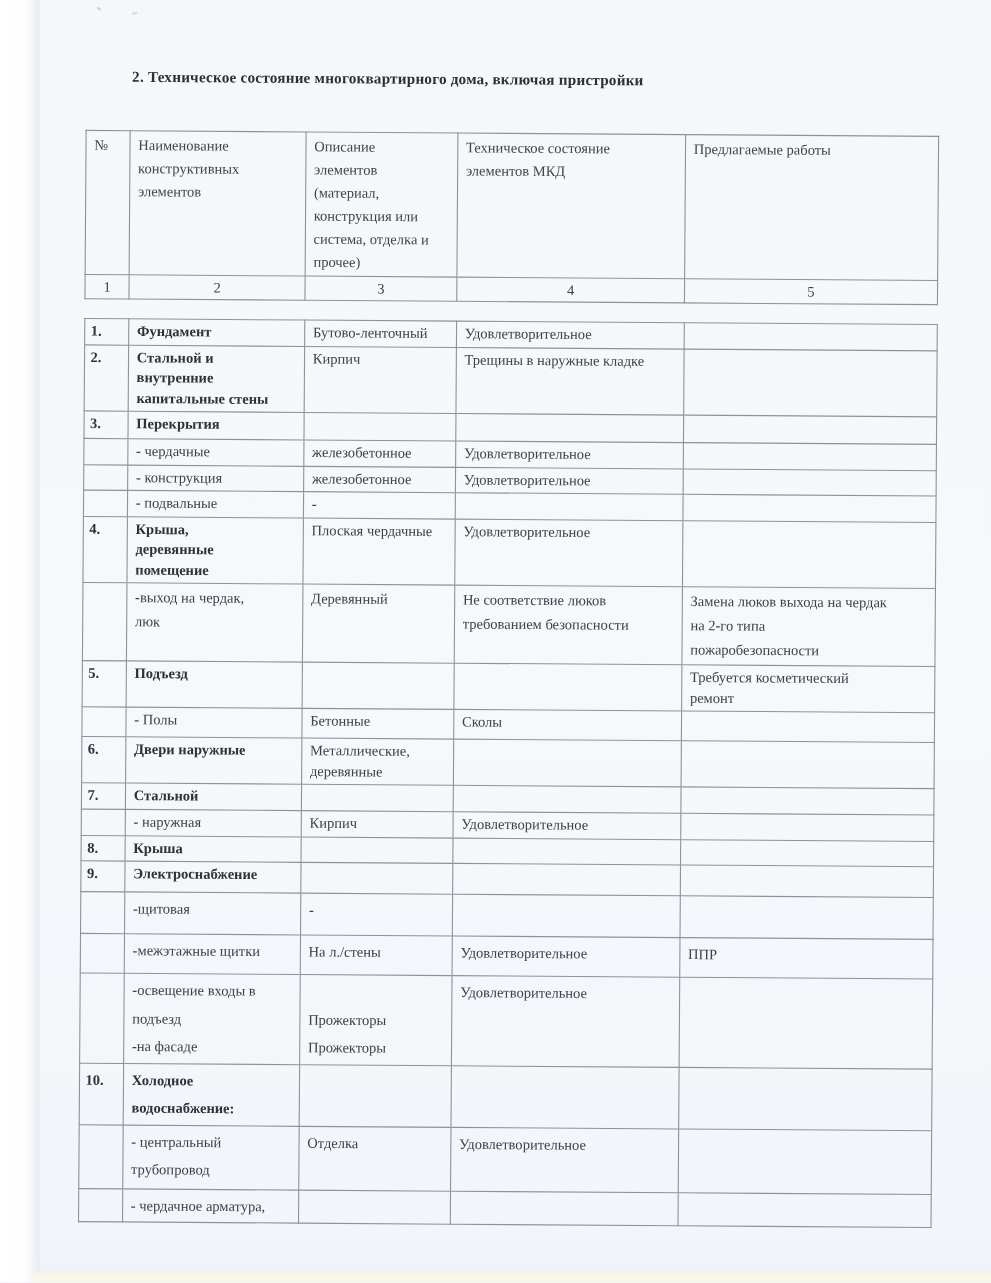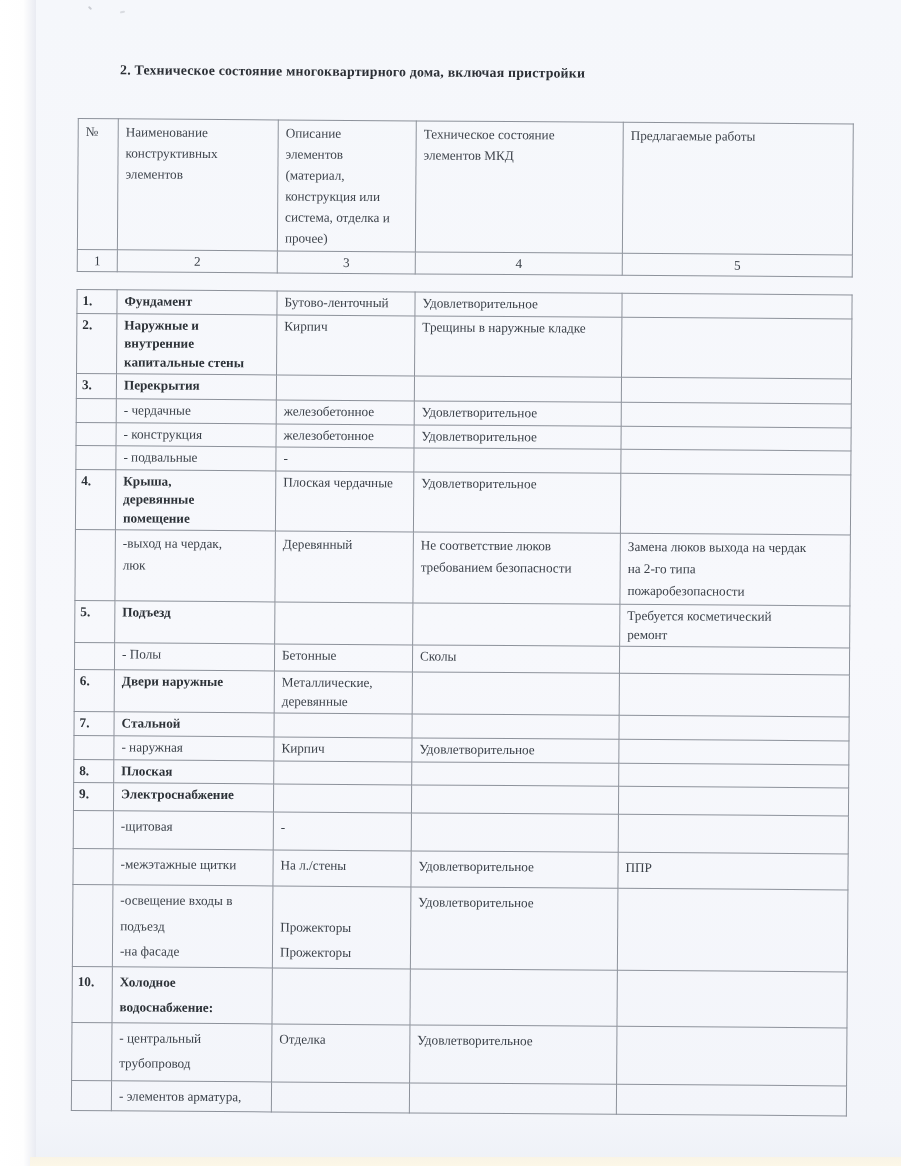--- a/index.html
+++ b/index.html
@@ -112,21 +112,21 @@
       <tbody id="body-rows">
           <tr class="section" style="height: 22px;">
             <td class="c-num">1.</td>
             <td class="c-name">Фундамент</td>
             <td class="c-desc">Бутово-ленточный</td>
             <td class="c-state">Удовлетворительное</td>
             <td class="c-works"></td>
           </tr>
           <tr class="section" style="height: 52px;">
             <td class="c-num">2.</td>
-            <td class="c-name">Наружные и
+            <td class="c-name">Стальной и
 внутренние
 капитальные стены</td>
             <td class="c-desc">Кирпич</td>
             <td class="c-state">Трещины в наружные кладке</td>
             <td class="c-works"></td>
           </tr>
           <tr class="section" style="height: 25px;">
             <td class="c-num">3.</td>
             <td class="c-name">Перекрытия</td>
             <td class="c-desc"></td>
@@ -206,21 +206,21 @@
           </tr>
           <tr class="sub" style="height: 24px;">
             <td class="c-num"></td>
             <td class="c-name">- наружная</td>
             <td class="c-desc">Кирпич</td>
             <td class="c-state">Удовлетворительное</td>
             <td class="c-works"></td>
           </tr>
           <tr class="section" style="height: 17px;">
             <td class="c-num">8.</td>
-            <td class="c-name">Плоская</td>
+            <td class="c-name">Крыша</td>
             <td class="c-desc"></td>
             <td class="c-state"></td>
             <td class="c-works"></td>
           </tr>
           <tr class="section" style="height: 28px;">
             <td class="c-num">9.</td>
             <td class="c-name">Электроснабжение</td>
             <td class="c-desc"></td>
             <td class="c-state"></td>
             <td class="c-works"></td>
@@ -261,21 +261,21 @@
           <tr class="sub lh-lg" style="height: 58px;">
             <td class="c-num"></td>
             <td class="c-name">- центральный
 трубопровод</td>
             <td class="c-desc">Отделка</td>
             <td class="c-state">Удовлетворительное</td>
             <td class="c-works"></td>
           </tr>
           <tr class="sub lh-lg" style="height: 30px;">
             <td class="c-num"></td>
-            <td class="c-name">- элементов арматура,</td>
+            <td class="c-name">- чердачное арматура,</td>
             <td class="c-desc"></td>
             <td class="c-state"></td>
             <td class="c-works"></td>
           </tr>
         </tbody>
     </table>
   </div>
 </div>
 
 </body></html>

